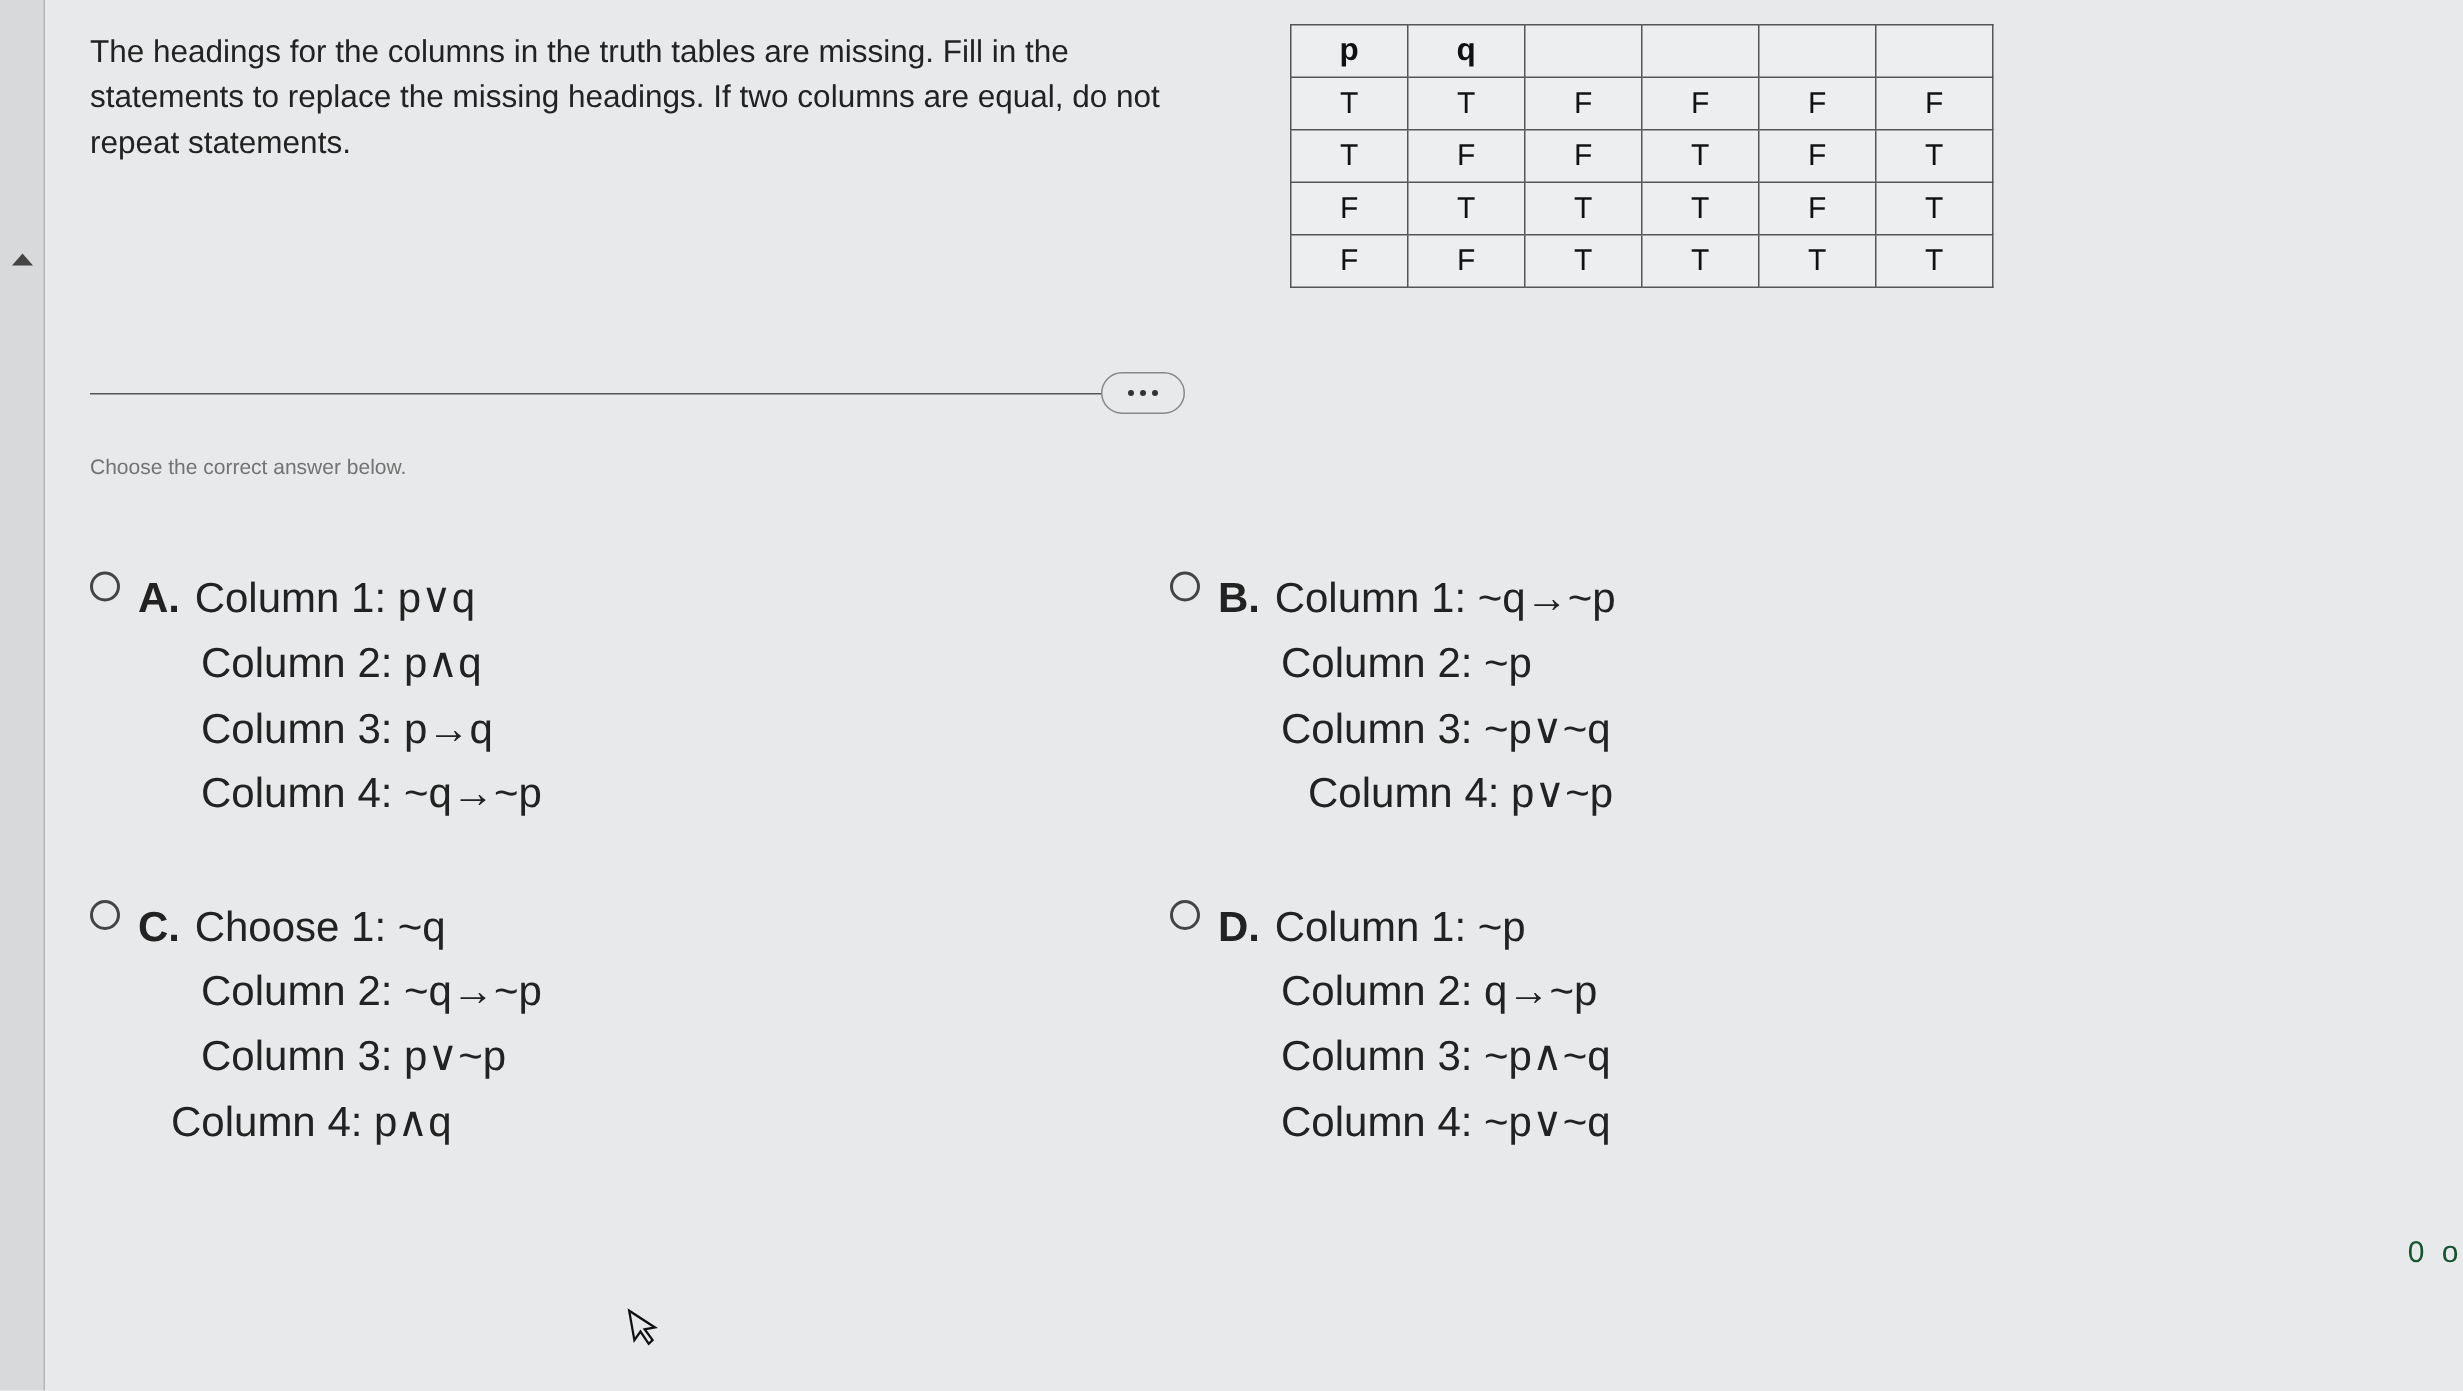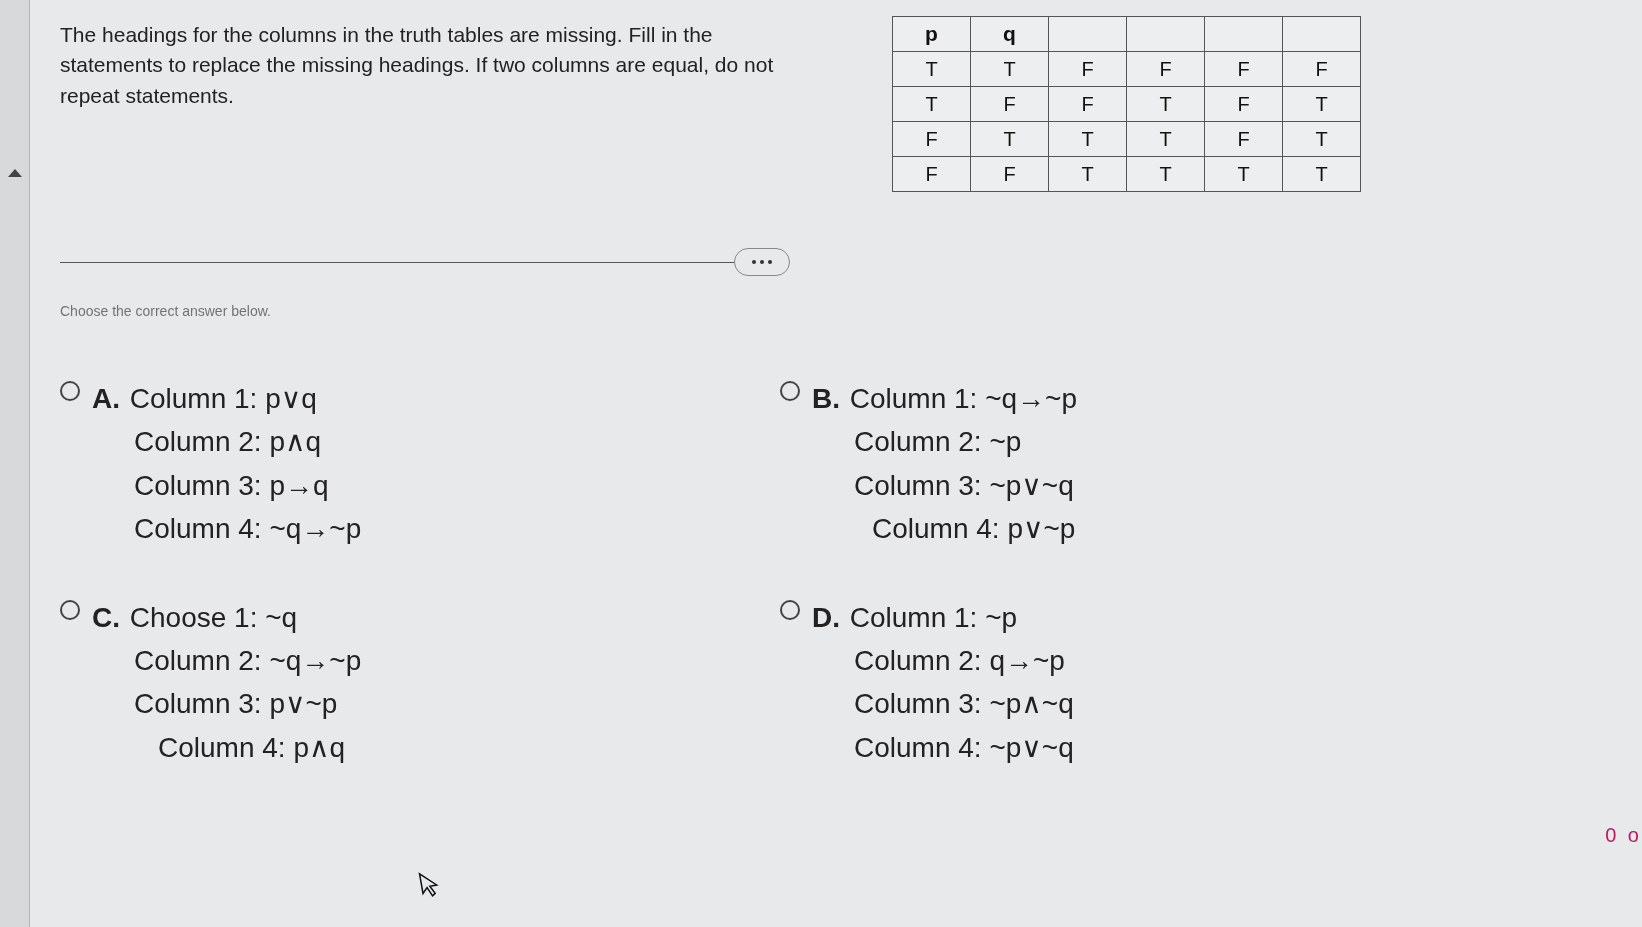--- a/index.html
+++ b/index.html
@@ -41,21 +41,21 @@
     }
     .content {
       position: absolute;
       left: 60px;
       top: 20px;
       right: 20px;
     }
     .top-row {
       display: flex;
       align-items: flex-start;
-      gap: 92px;
+      gap: 60px;
     }
     .question-text {
       flex: 1;
       font-size: 21px;
       color: #222;
       line-height: 1.45;
       max-width: 740px;
     }
     .truth-table {
       border-collapse: collapse;
@@ -149,21 +149,21 @@
       top: 870px;
       font-size: 24px;
       color: #111;
       transform: rotate(-10deg);
     }
     .footer-right {
       position: absolute;
       right: 0;
       bottom: 80px;
       font-size: 20px;
-      color: #be185d;
+      color: #14532d;
       letter-spacing: 3px;
     }
   </style>
 </head>
 <body>
 
 <div class="left-strip">
   <div class="scroll-up-arrow"></div>
 </div>
 
@@ -253,21 +253,21 @@
       </div>
     </div>
 
     <div class="option">
       <div class="radio"></div>
       <div class="option-body">
         <span class="option-label">C.</span>
         <span>Choose 1: ~q</span><br>
         <span style="margin-left:42px;display:inline-block">Column 2: ~q→~p</span><br>
         <span style="margin-left:42px;display:inline-block">Column 3: p∨~p</span><br>
-        <span style="margin-left:66px;display:inline-block">Column 4: p∧q</span>
+        <span style="margin-left:22px;display:inline-block">Column 4: p∧q</span>
       </div>
     </div>
 
     <div class="option">
       <div class="radio"></div>
       <div class="option-body">
         <span class="option-label">D.</span>
         <span>Column 1: ~p</span><br>
         <span style="margin-left:42px;display:inline-block">Column 2: q→~p</span><br>
         <span style="margin-left:42px;display:inline-block">Column 3: ~p∧~q</span><br>

